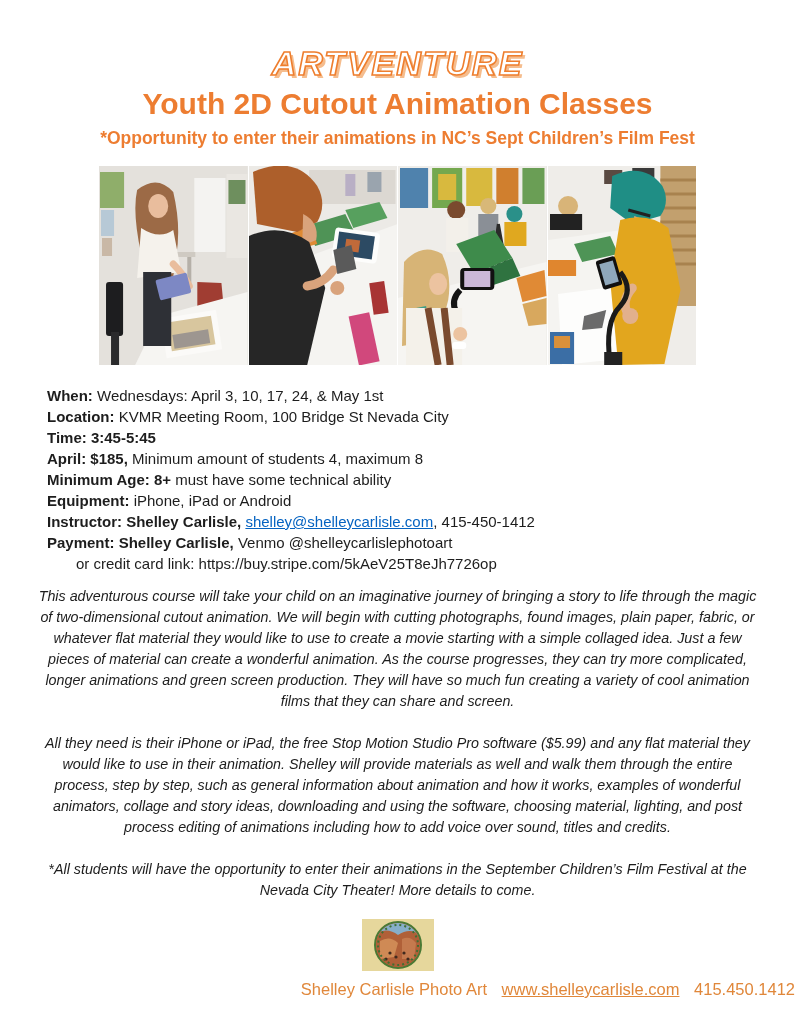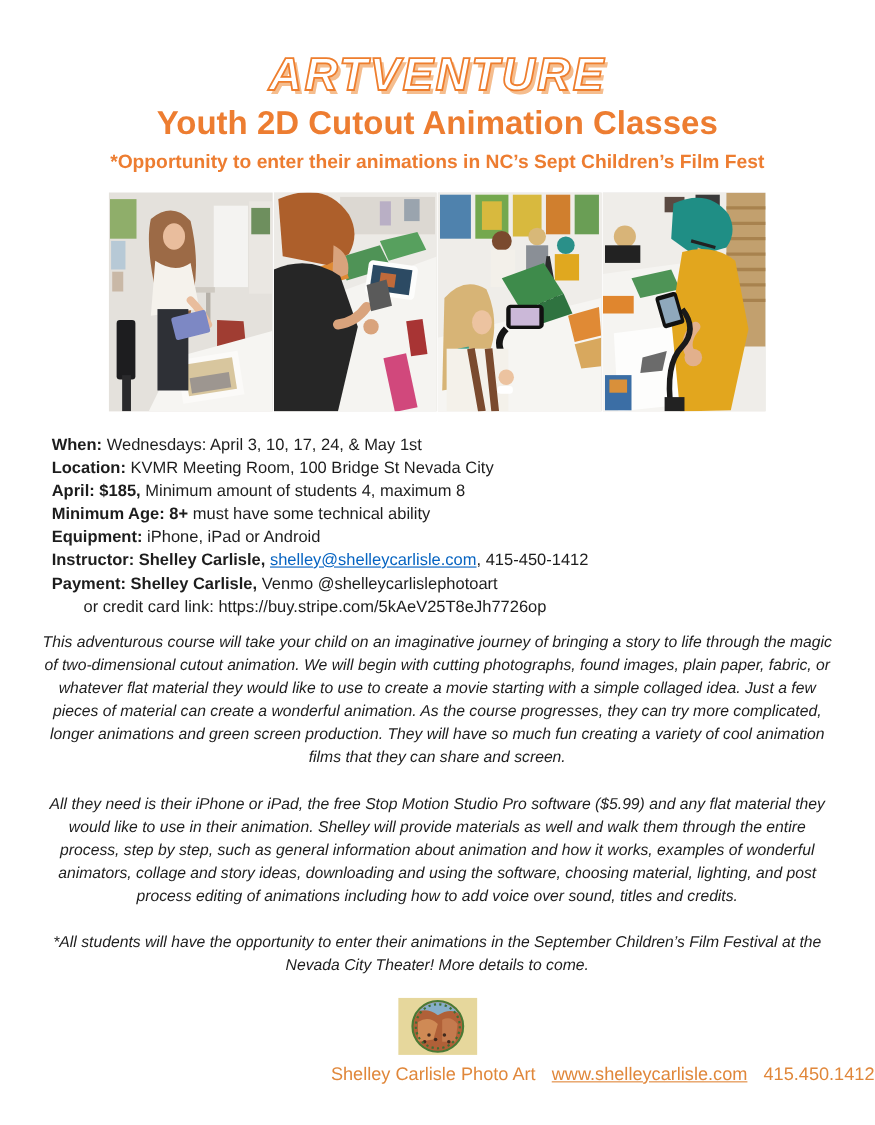--- a/index.html
+++ b/index.html
@@ -2,21 +2,21 @@
 <html><head>
 <meta charset="utf-8">
 <style>
   html,body{margin:0;padding:0;background:#ffffff;}
   .page{
     position:relative;width:795px;height:1023px;background:#ffffff;
     font-family:"Liberation Sans",sans-serif;color:#212121;overflow:hidden;
   }
   .brand{
     margin-top:44px;text-align:center;
-    font-size:42px;font-weight:bold;font-style:italic;letter-spacing:2px;
+    font-size:34px;font-weight:bold;font-style:italic;letter-spacing:2px;
     color:#ffffff;-webkit-text-stroke:1.6px #ee7e2e;
     text-shadow:3px 3px 0 #f5bd8e;
   }
   .main-title{
     margin:4px 0 0 0;text-align:center;
     font-size:30px;font-weight:bold;color:#ed7d31;
   }
   .subtitle{
     margin-top:7px;text-align:center;
     font-size:17.5px;font-weight:bold;color:#ed7d31;
@@ -174,20 +174,21 @@
           <rect x="53" y="96" width="14" height="22" fill="#8fa8bc"></rect>
         </g>
       </svg>
     </div>
 
   </div>
 
   <div class="details">
     <div><span class="b">When:</span><span> Wednesdays: April 3, 10, 17, 24, &amp; May 1st</span></div>
     <div><span class="b">Location:</span><span> KVMR Meeting Room, 100 Bridge St Nevada City</span></div>
+    <div><span class="b">Time: 3:45-5:45</span></div>
     <div><span class="b">April: $185,</span><span> Minimum amount of students 4, maximum 8</span></div>
     <div><span class="b">Minimum Age: 8+</span><span> must have some technical ability</span></div>
     <div><span class="b">Equipment:</span><span> iPhone, iPad or Android</span></div>
     <div><span class="b">Instructor: Shelley Carlisle,</span> <a class="link">shelley@shelleycarlisle.com</a><span>, 415-450-1412</span></div>
     <div><span class="b">Payment: Shelley Carlisle,</span><span> Venmo @shelleycarlislephotoart</span></div>
     <div class="indent"><span>or credit card link: https://buy.stripe.com/5kAeV25T8eJh7726op</span></div>
   </div>
 
   <div class="paragraphs">
     <p class="para">This adventurous course will take your child on an imaginative journey of bringing a story to life through the magic of two-dimensional cutout animation. We will begin with cutting photographs, found images, plain paper, fabric, or whatever flat material they would like to use to create a movie starting with a simple collaged idea. Just a few pieces of material can create a wonderful animation. As the course progresses, they can try more complicated, longer animations and green screen production. They will have so much fun creating a variety of cool animation films that they can share and screen.</p>

